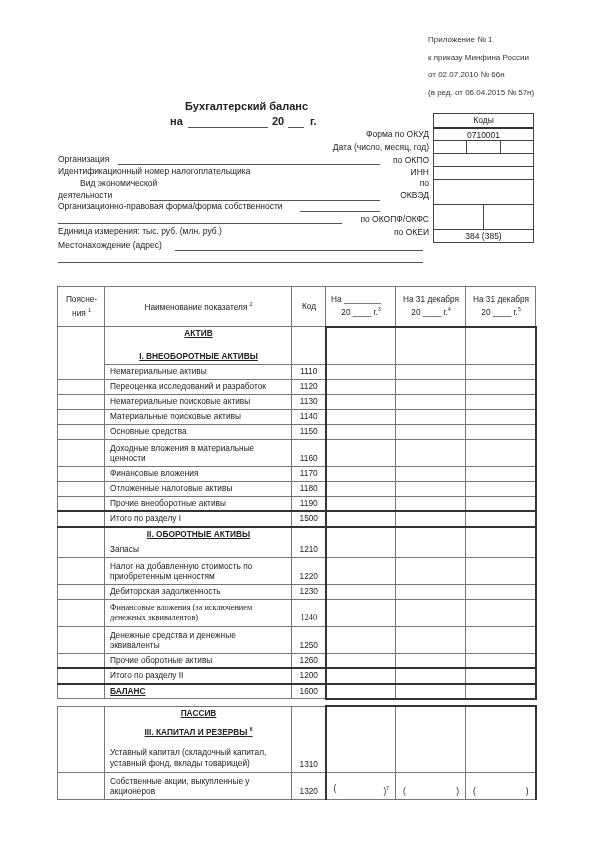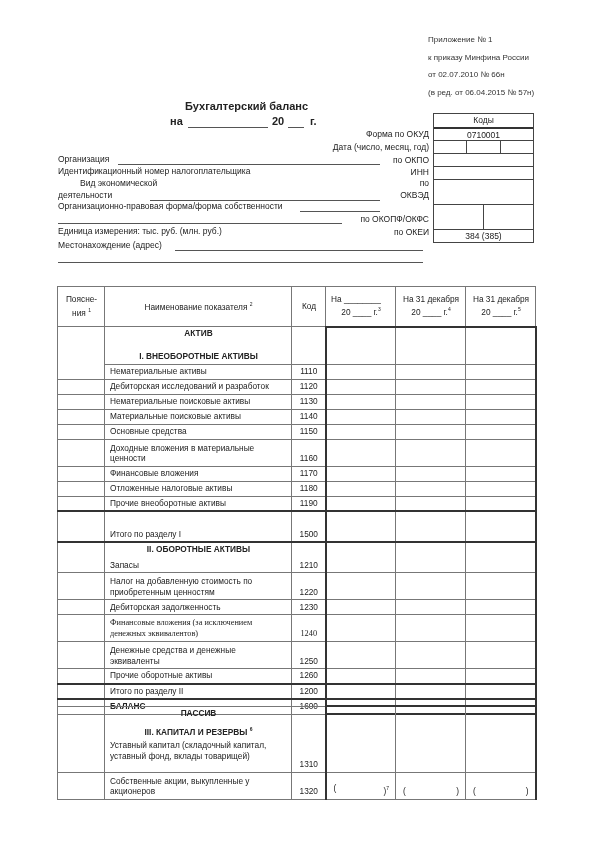--- a/index.html
+++ b/index.html
@@ -19,21 +19,21 @@
   .codes .split > div:first-child { border-left: none; }
   
   table.bal { position: absolute; left: 57px; border-collapse: collapse; table-layout: fixed; font-size: 8.3px; }
   table.bal td { border: 1px solid #777; vertical-align: bottom; padding: 1px 4px 2px 5px; line-height: 10.5px; }
   table.bal .ctr { text-align: center; }
   table.bal .hdr td { vertical-align: middle; text-align: center; }
   table.bal .thickL { border-left: 2px solid #333; }
   table.bal .thickR { border-right: 2px solid #333; }
   table.bal .thickT { border-top: 2px solid #333; }
   table.bal .thickB { border-bottom: 2px solid #333; }
-  .bold { font-weight: bold; }
+  .bold { font-weight: bold; text-decoration: underline; }
   .paren { display: flex; justify-content: space-between; padding: 0 2px; }
   sup { font-size: 5px; }
 </style>
 </head>
 <body>
 
 <div class="abs serif" style="left:428px;top:31px;line-height:17.5px;">
   <div>Приложение № 1</div>
   <div>к приказу Минфина России</div>
   <div>от 02.07.2010 № 66н</div>
@@ -128,21 +128,21 @@
   </tr>
   <tr style="height:14px;">
         <td>Нематериальные активы</td>
         <td class="ctr">1110</td>
         <td class="thickL"></td>
         <td></td>
         <td class="thickR"></td>
       </tr>
   <tr style="height:15px;">
         <td></td>
-        <td>Дебиторская исследований и разработок</td>
+        <td>Переоценка исследований и разработок</td>
         <td class="ctr">1120</td>
         <td class="thickL"></td>
         <td></td>
         <td class="thickR"></td>
       </tr>
   <tr style="height:15px;">
         <td></td>
         <td>Нематериальные поисковые активы</td>
         <td class="ctr">1130</td>
         <td class="thickL"></td>
@@ -190,21 +190,21 @@
         <td class="thickR"></td>
       </tr>
   <tr style="height:15px;">
         <td></td>
         <td>Прочие внеоборотные активы</td>
         <td class="ctr">1190</td>
         <td class="thickL"></td>
         <td></td>
         <td class="thickR"></td>
       </tr>
-  <tr style="height:31px;">
+  <tr style="height:15px;">
         <td class="thickT"></td>
         <td class="thickT">Итого по разделу I</td>
         <td class="ctr thickT">1500</td>
         <td class="thickL thickT thickB"></td>
         <td class="thickT thickB"></td>
         <td class="thickR thickT thickB"></td>
       </tr>
   <tr style="height:29px;">
         <td rowspan="1" class="thickT"></td>
         <td class="thickT" style="vertical-align:top;">
@@ -283,21 +283,21 @@
       <col style="width:70px">
       <col style="width:70px">
       <col style="width:70px">
     </colgroup>
   <tbody>
       <tr style="height:66px;">
     <td></td>
     <td style="vertical-align:top;">
           <div class="ctr bold">ПАССИВ</div>
           <div class="ctr bold" style="margin-top:6px;"><span>III. КАПИТАЛ И РЕЗЕРВЫ</span> <sup>6</sup></div>
-          <div style="margin-top:3px;">Уставный капитал (складочный капитал, уставный фонд, вклады товарищей)</div>
+          <div style="margin-top:10px;">Уставный капитал (складочный капитал, уставный фонд, вклады товарищей)</div>
         </td>
     <td class="ctr">1310</td>
     <td class="thickL thickT"></td>
         <td class="thickT"></td>
         <td class="thickR thickT"></td>
   </tr>
   <tr style="height:27px;">
         <td></td>
         <td>Собственные акции, выкупленные у акционеров</td>
         <td class="ctr">1320</td>

